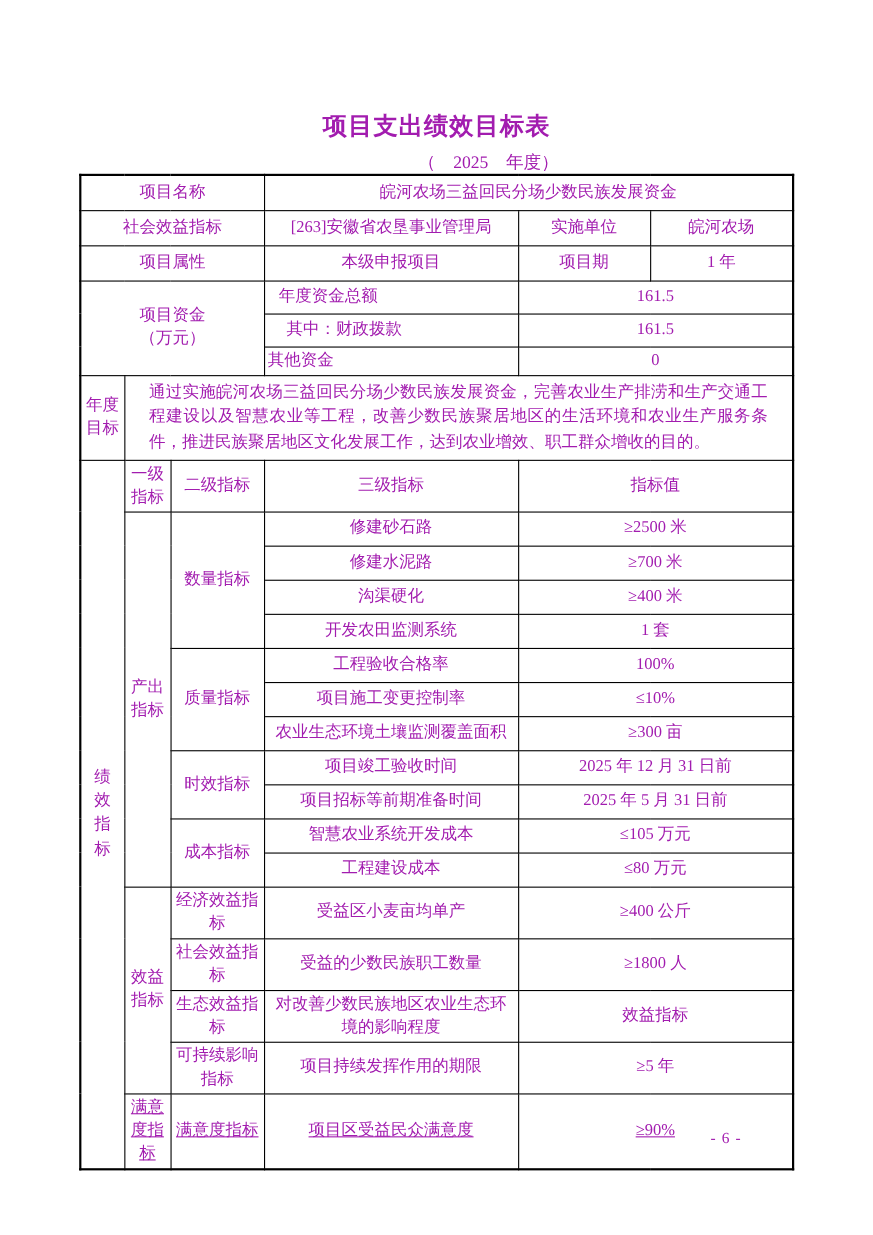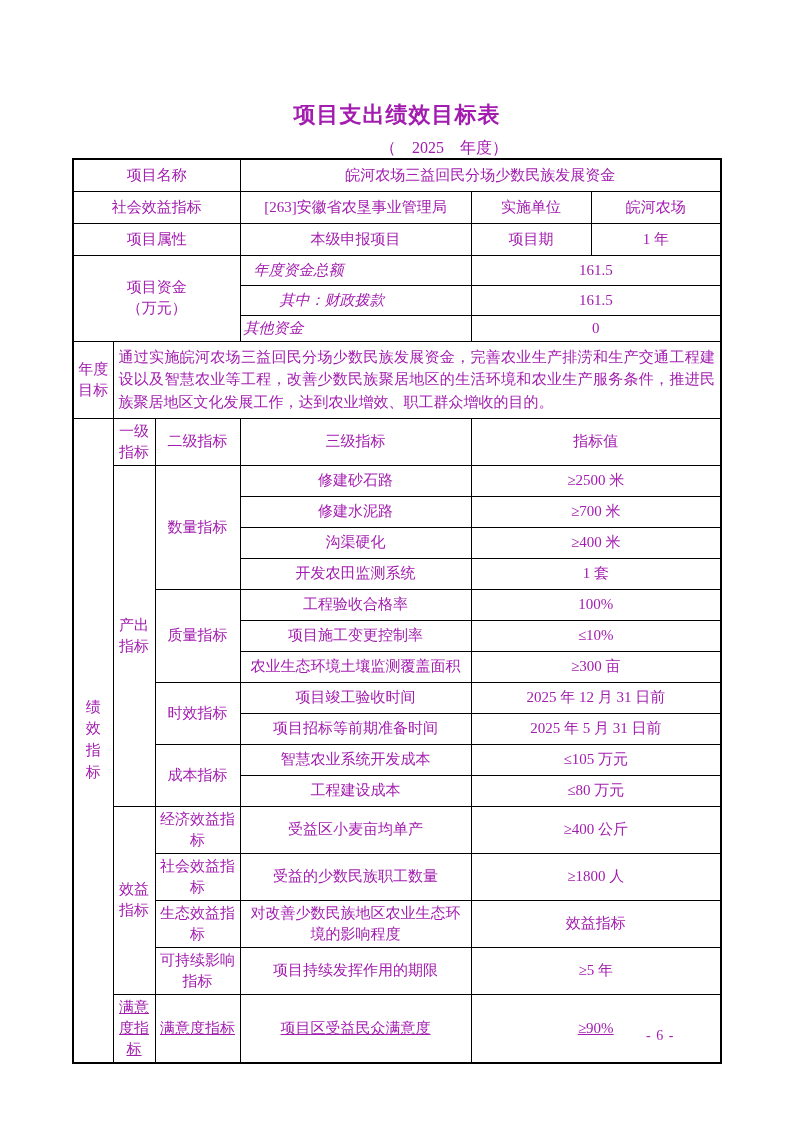--- a/index.html
+++ b/index.html
@@ -52,27 +52,27 @@
   }
   tr.h32 td { height: 32px; }
   tr.h30 td { height: 30px; }
   tr.h24 td { height: 24px; }
   tr.h77 td { height: 77px; }
   tr.h34 td { height: 34px; }
   tr.h31 td { height: 31px; }
   tr.h37 td { height: 37px; }
   tr.h42 td { height: 42px; }
   tr.h52 td { height: 52px; text-decoration: underline; }
-  td.left  { text-align: left; font-style: italic; }
+  td.left  { text-align: left; }
   td.ind0 { padding-left: 13px; }
-  td.ind1 { padding-left: 39px; }
+  td.ind1 { padding-left: 20px; }
   td.ind2 { }
   td.goal-text {
     text-align: justify;
-    padding: 4px 5px;
+    padding: 4px 22px;
     line-height: 1.5;
   }
   .vert {
     width: 16px;
     margin: 0 auto;
     word-break: break-all;
     line-height: 1.45;
     text-align: center;
   }
   .page-number {

